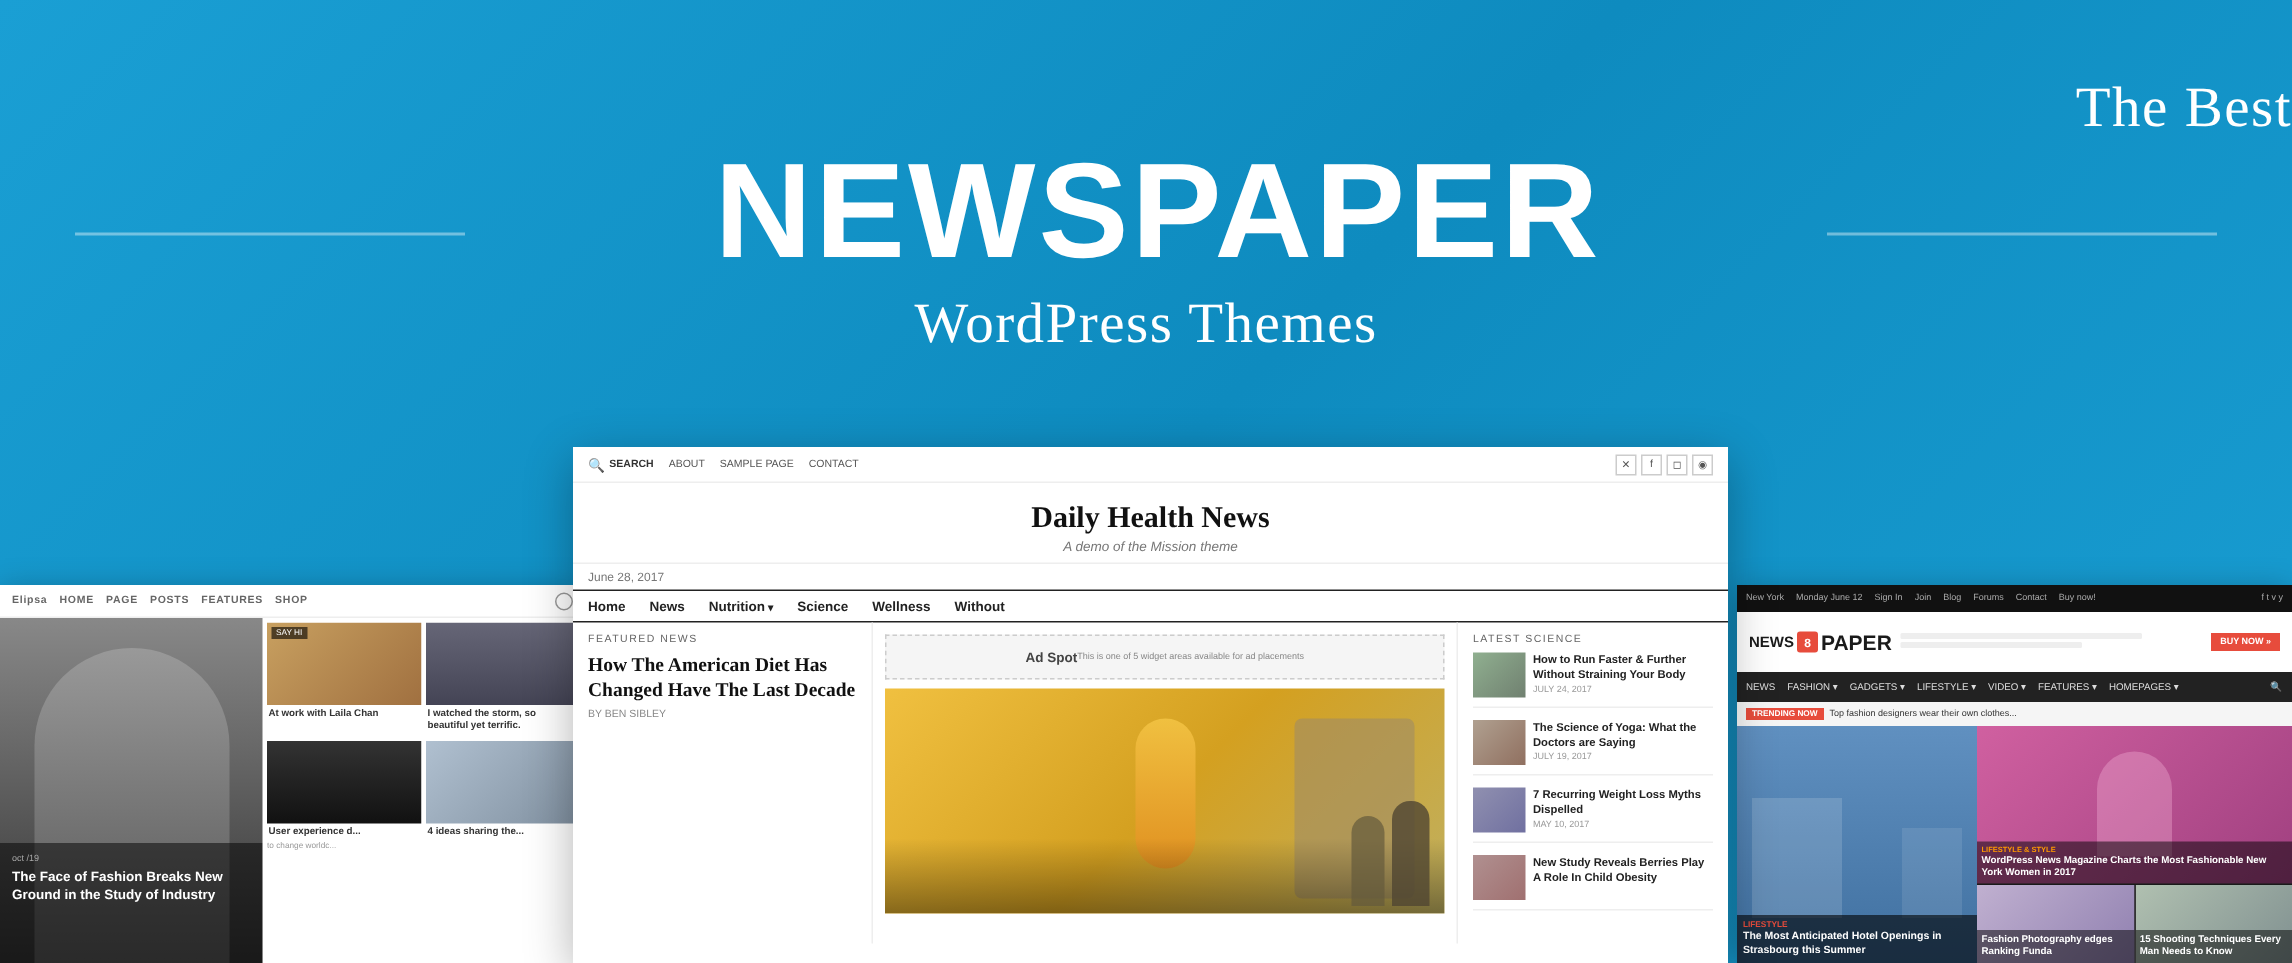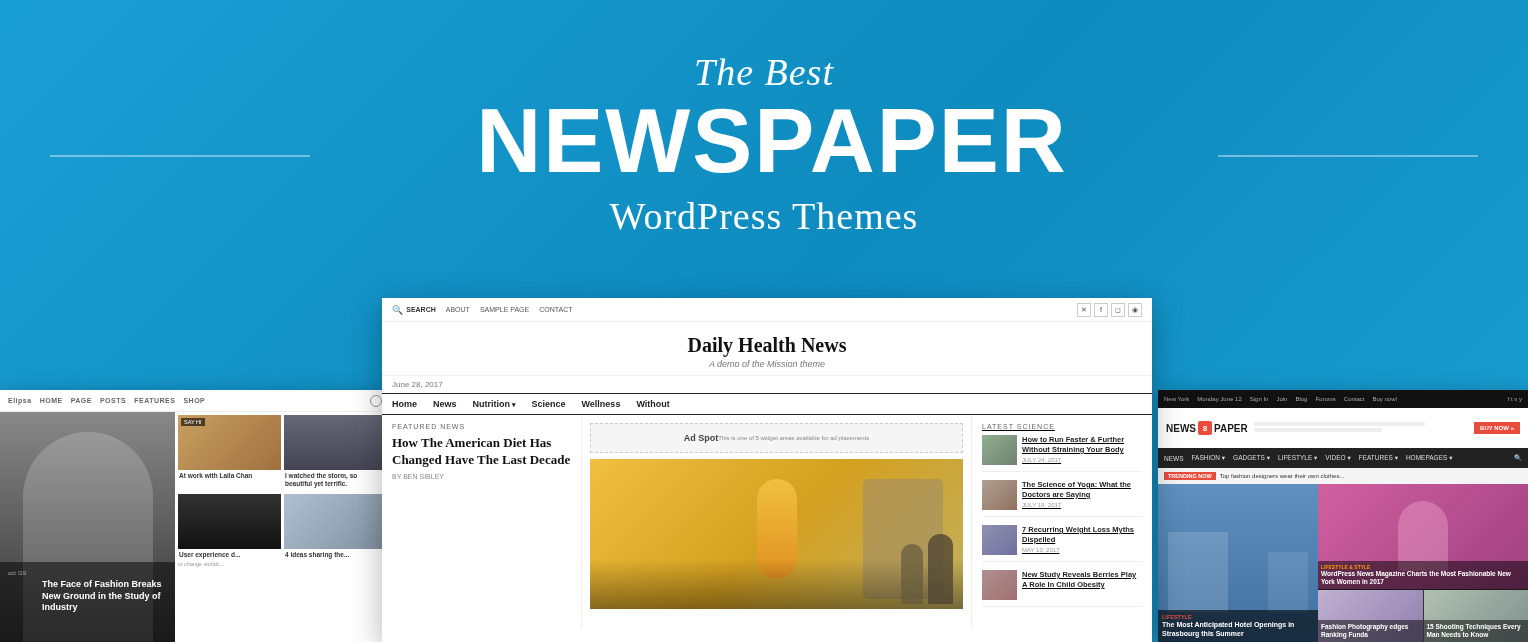--- a/index.html
+++ b/index.html
@@ -266,21 +266,20 @@
       width: 100%;
       height: 150px;
       background: linear-gradient(135deg, #f0c040 0%, #d4a020 50%, #c0b060 100%);
       position: relative;
       overflow: hidden;
     }
     .tc-latest {
       width: 180px;
       padding: 8px 10px;
       overflow: hidden;
-      text-decoration: underline;
     }
     .tc-latest-label {
       font-size: 7px;
       color: #666;
       letter-spacing: 1px;
       text-transform: uppercase;
       margin-bottom: 5px;
     }
     .tc-latest-item {
       display: flex;
@@ -356,21 +355,21 @@
       font-size: 8px;
       font-weight: bold;
       width: 14px;
       height: 14px;
       display: flex;
       align-items: center;
       justify-content: center;
       border-radius: 2px;
     }
     .tr-logo .paper-text {
-      font-size: 10px;
+      font-size: 14px;
       font-weight: bold;
       color: #1a1a1a;
     }
     .tr-tagline {
       flex: 1;
     }
     .tr-tagline .line {
       height: 4px;
       background: #eee;
       margin-bottom: 2px;
@@ -529,21 +528,21 @@
   </style>
 </head>
 <body>
 
 <div class="bg-blue"></div>
 
 <div class="deco-line-left"></div>
 <div class="deco-line-right"></div>
 
 <div class="header-text">
-  <div style="font-family:Georgia,serif;font-style:italic;color:white;font-size:38px;font-weight:normal;letter-spacing:1px;">The Best</div>
+  <div style="font-family:Georgia,serif;color:white;font-size:38px;font-weight:normal;letter-spacing:1px;text-align:right;">The Best</div>
   <span class="newspaper">NEWSPAPER</span>
   <span class="wp-themes">WordPress Themes</span>
 </div>
 
 <div class="theme-left">
   <div class="theme-left-top-bar">
     <span>Elipsa</span>
     <span>HOME</span>
     <span>PAGE</span>
     <span>POSTS</span>
@@ -551,21 +550,21 @@
     <span>SHOP</span>
     <div class="theme-left-search"></div>
   </div>
   <div class="theme-left-content">
 
     <div class="theme-left-main-img img-fashion">
 
       <div style="position:absolute;bottom:0;left:50%;transform:translateX(-50%);width:130px;height:210px;background:linear-gradient(to bottom,#999 0%,#555 100%);border-radius:65px 65px 0 0;"></div>
       <div style="position:absolute;bottom:0;left:0;right:0;height:80px;background:rgba(0,0,0,0.5);padding:8px;">
         <div style="font-size:6px;color:#aaa;margin-bottom:3px;">oct /19</div>
-        <div style="font-size:9px;color:white;font-weight:bold;line-height:1.3;margin-left:34px;">The Face of Fashion Breaks New Ground in the Study of Industry</div>
+        <div style="font-size:9px;color:white;font-weight:bold;line-height:1.3;">The Face of Fashion Breaks New Ground in the Study of Industry</div>
       </div>
     </div>
 
     <div style="flex:1;overflow:hidden;">
       <div class="elipsa-grid">
         <div class="eg-item">
           <div class="img img-work"></div>
           <div class="badge">SAY HI</div>
           <div class="caption">At work with Laila Chan</div>
         </div>

